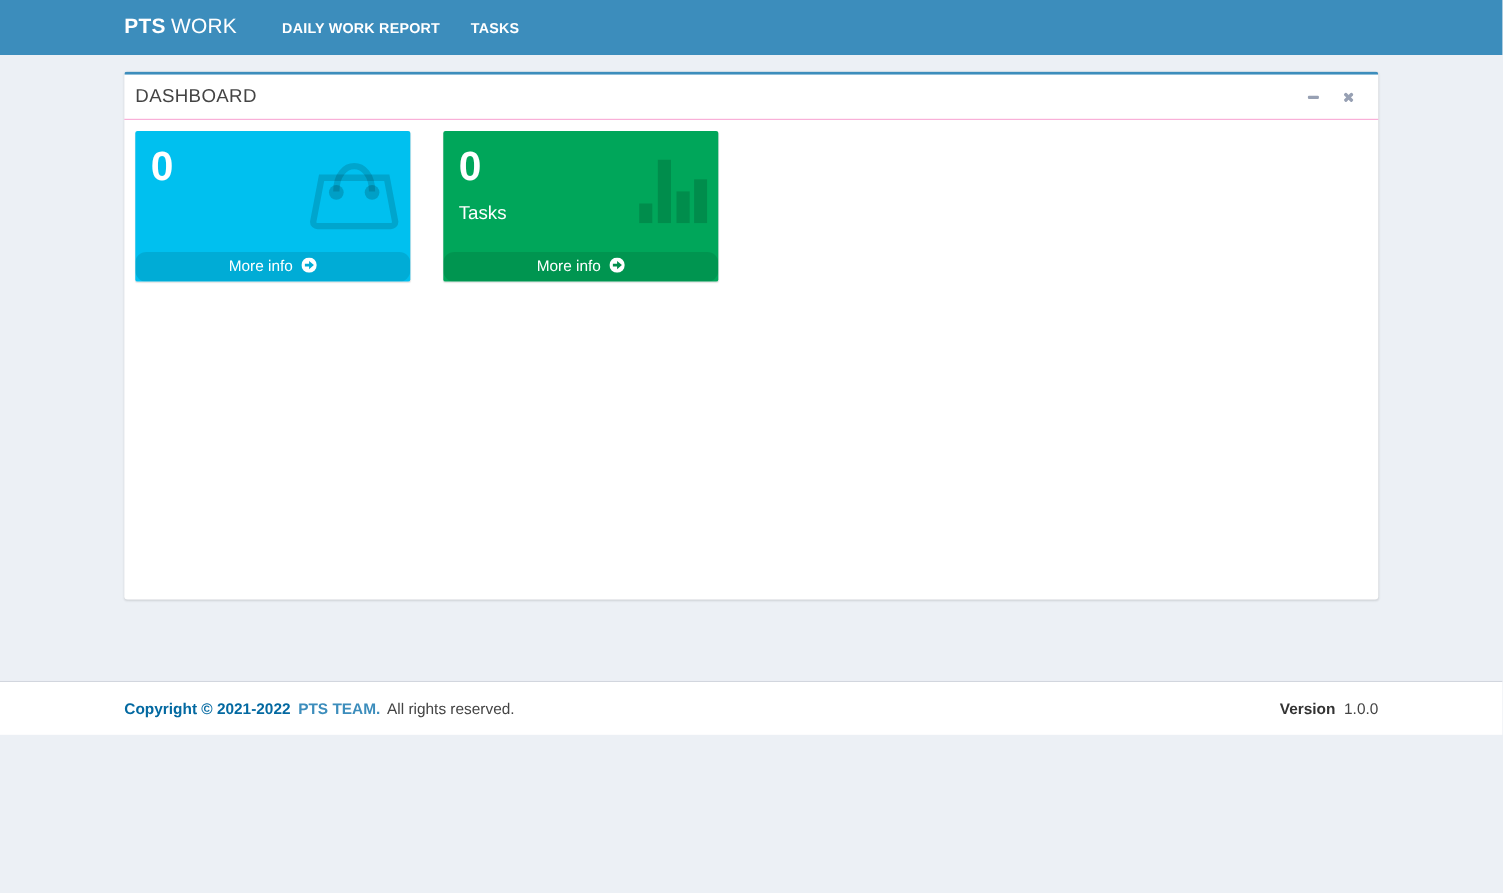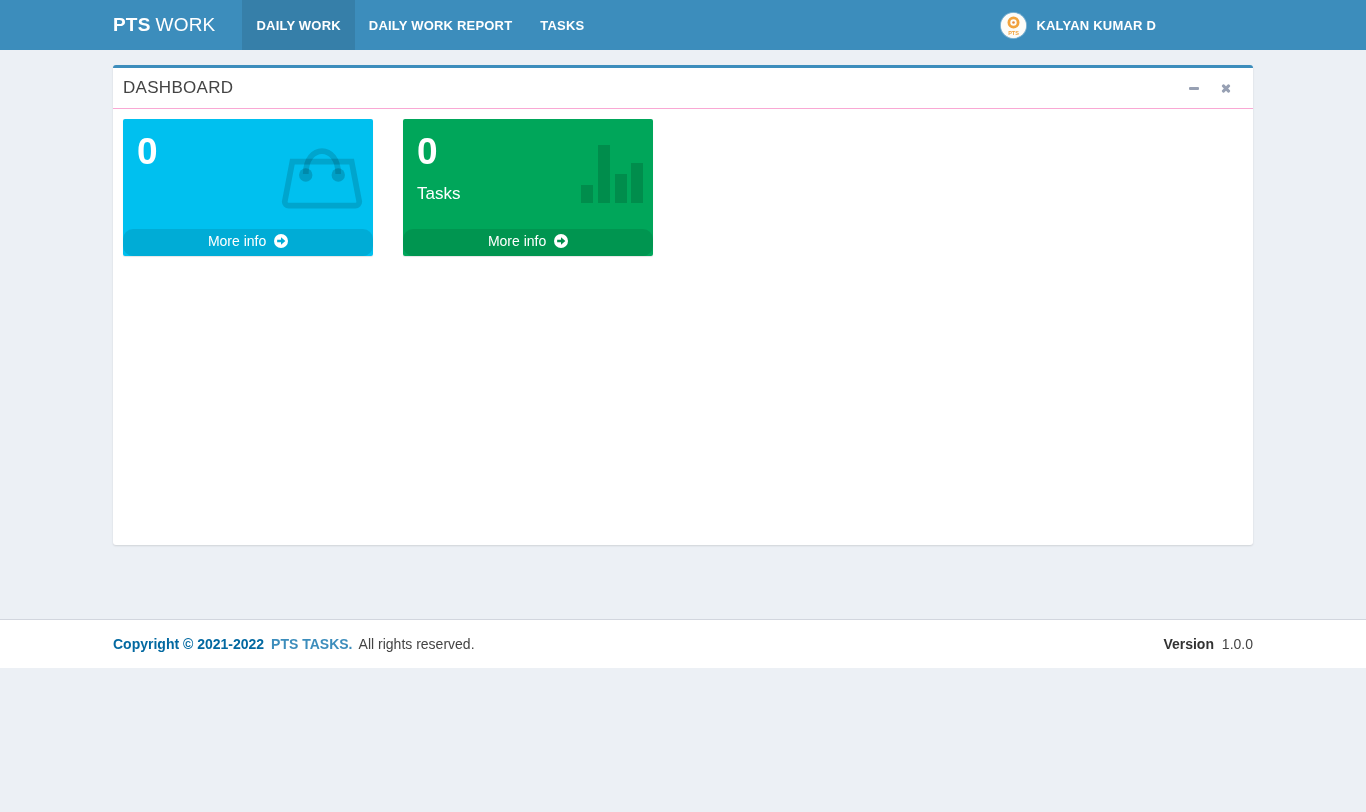--- a/index.html
+++ b/index.html
@@ -157,35 +157,23 @@
 
 <div class="screen">
 
   <header class="navbar">
     <div class="container">
       <div class="brand">
         <span class="b">PTS</span>
         <span class="l">WORK</span>
       </div>
       <nav class="nav-items">
-        <div class="nav-item active">DAILY WORK</div>
         <div class="nav-item">DAILY WORK REPORT</div>
         <div class="nav-item">TASKS</div>
       </nav>
-      <div class="navbar-right">
-        <span class="avatar">
-          <svg width="25" height="25" viewBox="0 0 25 25">
-            <circle cx="12.5" cy="12.5" r="12.5" fill="#fdfcf8"></circle>
-            <circle cx="12.5" cy="9.5" r="4.6" fill="none" stroke="#f2a33c" stroke-width="2.8"></circle>
-            <circle cx="12.5" cy="9.5" r="1.3" fill="#e8883a"></circle>
-            <text x="12.5" y="21.5" text-anchor="middle" font-size="5.5" font-weight="bold" fill="#f2a33c" font-family="Liberation Sans, sans-serif">PTS</text>
-          </svg>
-        </span>
-        <span class="user-name">KALYAN KUMAR D</span>
-      </div>
     </div>
   </header>
 
   <main class="main">
     <div class="container">
       <div class="content">
         <section class="box">
           <div class="box-header">
             <span class="box-title">DASHBOARD</span>
             <span class="box-tools">
@@ -253,21 +241,21 @@
           </div>
         </section>
       </div>
     </div>
   </main>
 
   <footer class="footer">
     <div class="container">
       <div class="copy">
         <strong>Copyright © 2021-2022</strong>
-        <a class="team-link">PTS TASKS.</a>
+        <a class="team-link">PTS TEAM.</a>
         <span>All rights reserved.</span>
       </div>
       <div class="version">
         <strong>Version</strong>
         <span>1.0.0</span>
       </div>
     </div>
   </footer>
 
 </div>

